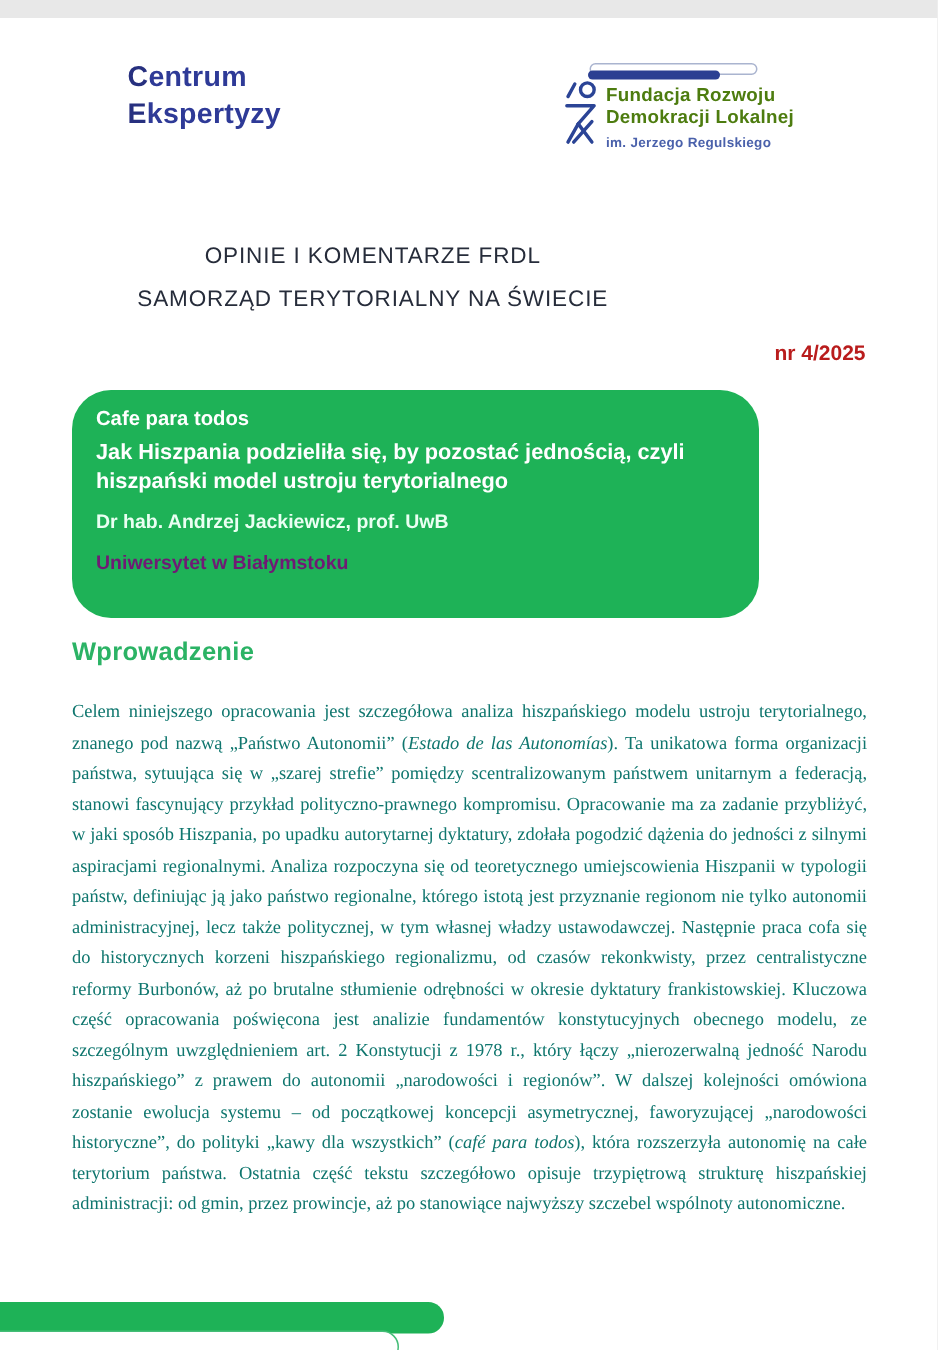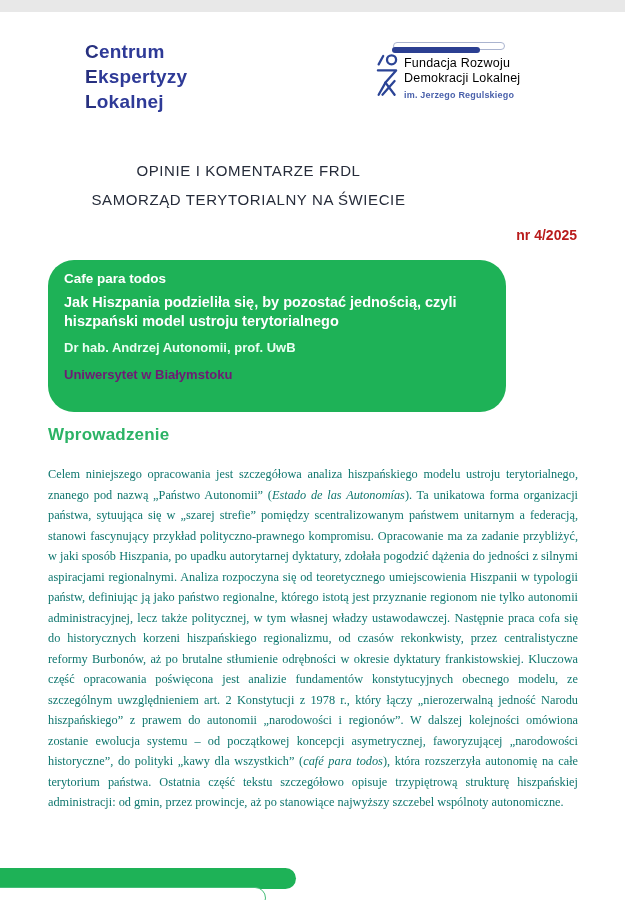--- a/index.html
+++ b/index.html
@@ -16,21 +16,21 @@
   .cel-line{font-size:19px;color:#2e3a97;font-weight:600;letter-spacing:.2px;}
   .cel-initial{font-weight:800;color:#27307f;}
   
   .frdl-logo{position:absolute;left:372px;top:28px;width:170px;height:60px;}
   .frdl-bar-outline{position:absolute;left:21px;top:2px;width:110px;height:6px;
     border:1px solid #aab4cf;border-radius:4px;background:#fff;}
   .frdl-bar-solid{position:absolute;left:20px;top:7px;width:88px;height:6px;
     background:#2b3f92;border-radius:3px;}
   .frdl-person{position:absolute;left:2px;top:13px;}
   .frdl-text{position:absolute;left:32px;top:16px;}
-  .frdl-name{font-size:12.5px;font-weight:400;color:#000000;line-height:15px;letter-spacing:.2px;}
+  .frdl-name{font-size:12.5px;font-weight:700;color:#4d7c0f;line-height:15px;letter-spacing:.2px;}
   .frdl-sub{font-size:9px;font-weight:600;color:#4a61ab;margin-top:4px;letter-spacing:.2px;}
   
   .series{position:absolute;left:0;width:497px;text-align:center;
     color:#262c3a;font-size:15px;font-weight:500;letter-spacing:.6px;}
   .series.line1{top:150px;}
   .series.line2{top:179px;}
   .issue{position:absolute;right:48px;top:215px;font-size:14px;font-weight:600;color:#b91c1c;}
   
   .title-card{
     position:absolute;left:48px;top:248px;width:458px;height:152px;
@@ -63,21 +63,20 @@
   }
 </style>
 </head>
 <body>
 
 <div class="page">
 
   <div class="cel-logo">
     <div class="cel-line"><span class="cel-initial">C</span><span>entrum</span></div>
     <div class="cel-line"><span class="cel-initial">E</span><span>kspertyzy</span></div>
-    <div class="cel-line"><span class="cel-initial">L</span><span>okalnej</span></div>
   </div>
 
   <div class="frdl-logo">
     <div class="frdl-bar-outline"></div>
     <div class="frdl-bar-solid"></div>
     <span class="frdl-person">
       <svg width="26" height="44" viewBox="0 0 34 58" fill="none" stroke="#2b4496" stroke-width="3" stroke-linecap="round" stroke-linejoin="round">
         <line x1="6" y1="15" x2="12" y2="4"></line>
         <circle cx="23" cy="9" r="6"></circle>
         <path d="M5 23 H29 L15 39"></path>
@@ -94,21 +93,21 @@
   </div>
 
   <div class="series line1">OPINIE I KOMENTARZE FRDL</div>
   <div class="series line2">SAMORZĄD TERYTORIALNY NA ŚWIECIE</div>
 
   <div class="issue">nr 4/2025</div>
 
   <section class="title-card">
     <p class="card-kicker">Cafe para todos</p>
     <p class="card-title">Jak Hiszpania podzieliła się, by pozostać jednością, czyli hiszpański model ustroju terytorialnego</p>
-    <p class="card-author">Dr hab. Andrzej Autonomii, prof. UwB</p>
+    <p class="card-author">Dr hab. Andrzej Jackiewicz, prof. UwB</p>
     <p class="card-affiliation">Uniwersytet w Białymstoku</p>
   </section>
 
   <h2 class="section-heading">Wprowadzenie</h2>
 
   <p class="body-text"><span>Celem niniejszego opracowania jest szczegółowa analiza hiszpańskiego modelu ustroju terytorialnego, znanego pod nazwą „Państwo Autonomii” (</span><span style="font-style: italic;">Estado de las Autonomías</span><span>). Ta unikatowa forma organizacji państwa, sytuująca się w „szarej strefie” pomiędzy scentralizowanym państwem unitarnym a federacją, stanowi fascynujący przykład polityczno-prawnego kompromisu. Opracowanie ma za zadanie przybliżyć, w jaki sposób Hiszpania, po upadku autorytarnej dyktatury, zdołała pogodzić dążenia do jedności z silnymi aspiracjami regionalnymi. Analiza rozpoczyna się od teoretycznego umiejscowienia Hiszpanii w typologii państw, definiując ją jako państwo regionalne, którego istotą jest przyznanie regionom nie tylko autonomii administracyjnej, lecz także politycznej, w tym własnej władzy ustawodawczej. Następnie praca cofa się do historycznych korzeni hiszpańskiego regionalizmu, od czasów rekonkwisty, przez centralistyczne reformy Burbonów, aż po brutalne stłumienie odrębności w okresie dyktatury frankistowskiej. Kluczowa część opracowania poświęcona jest analizie fundamentów konstytucyjnych obecnego modelu, ze szczególnym uwzględnieniem art. 2 Konstytucji z 1978 r., który łączy „nierozerwalną jedność Narodu hiszpańskiego” z prawem do autonomii „narodowości i regionów”. W dalszej kolejności omówiona zostanie ewolucja systemu – od początkowej koncepcji asymetrycznej, faworyzującej „narodowości historyczne”, do polityki „kawy dla wszystkich” (</span><span style="font-style: italic;">café para todos</span><span>), która rozszerzyła autonomię na całe terytorium państwa. Ostatnia część tekstu szczegółowo opisuje trzypiętrową strukturę hiszpańskiej administracji: od gmin, przez prowincje, aż po stanowiące najwyższy szczebel wspólnoty autonomiczne.</span></p>
 
   <div class="footer-bar-solid"></div>
   <div class="footer-bar-outline"></div>
 

